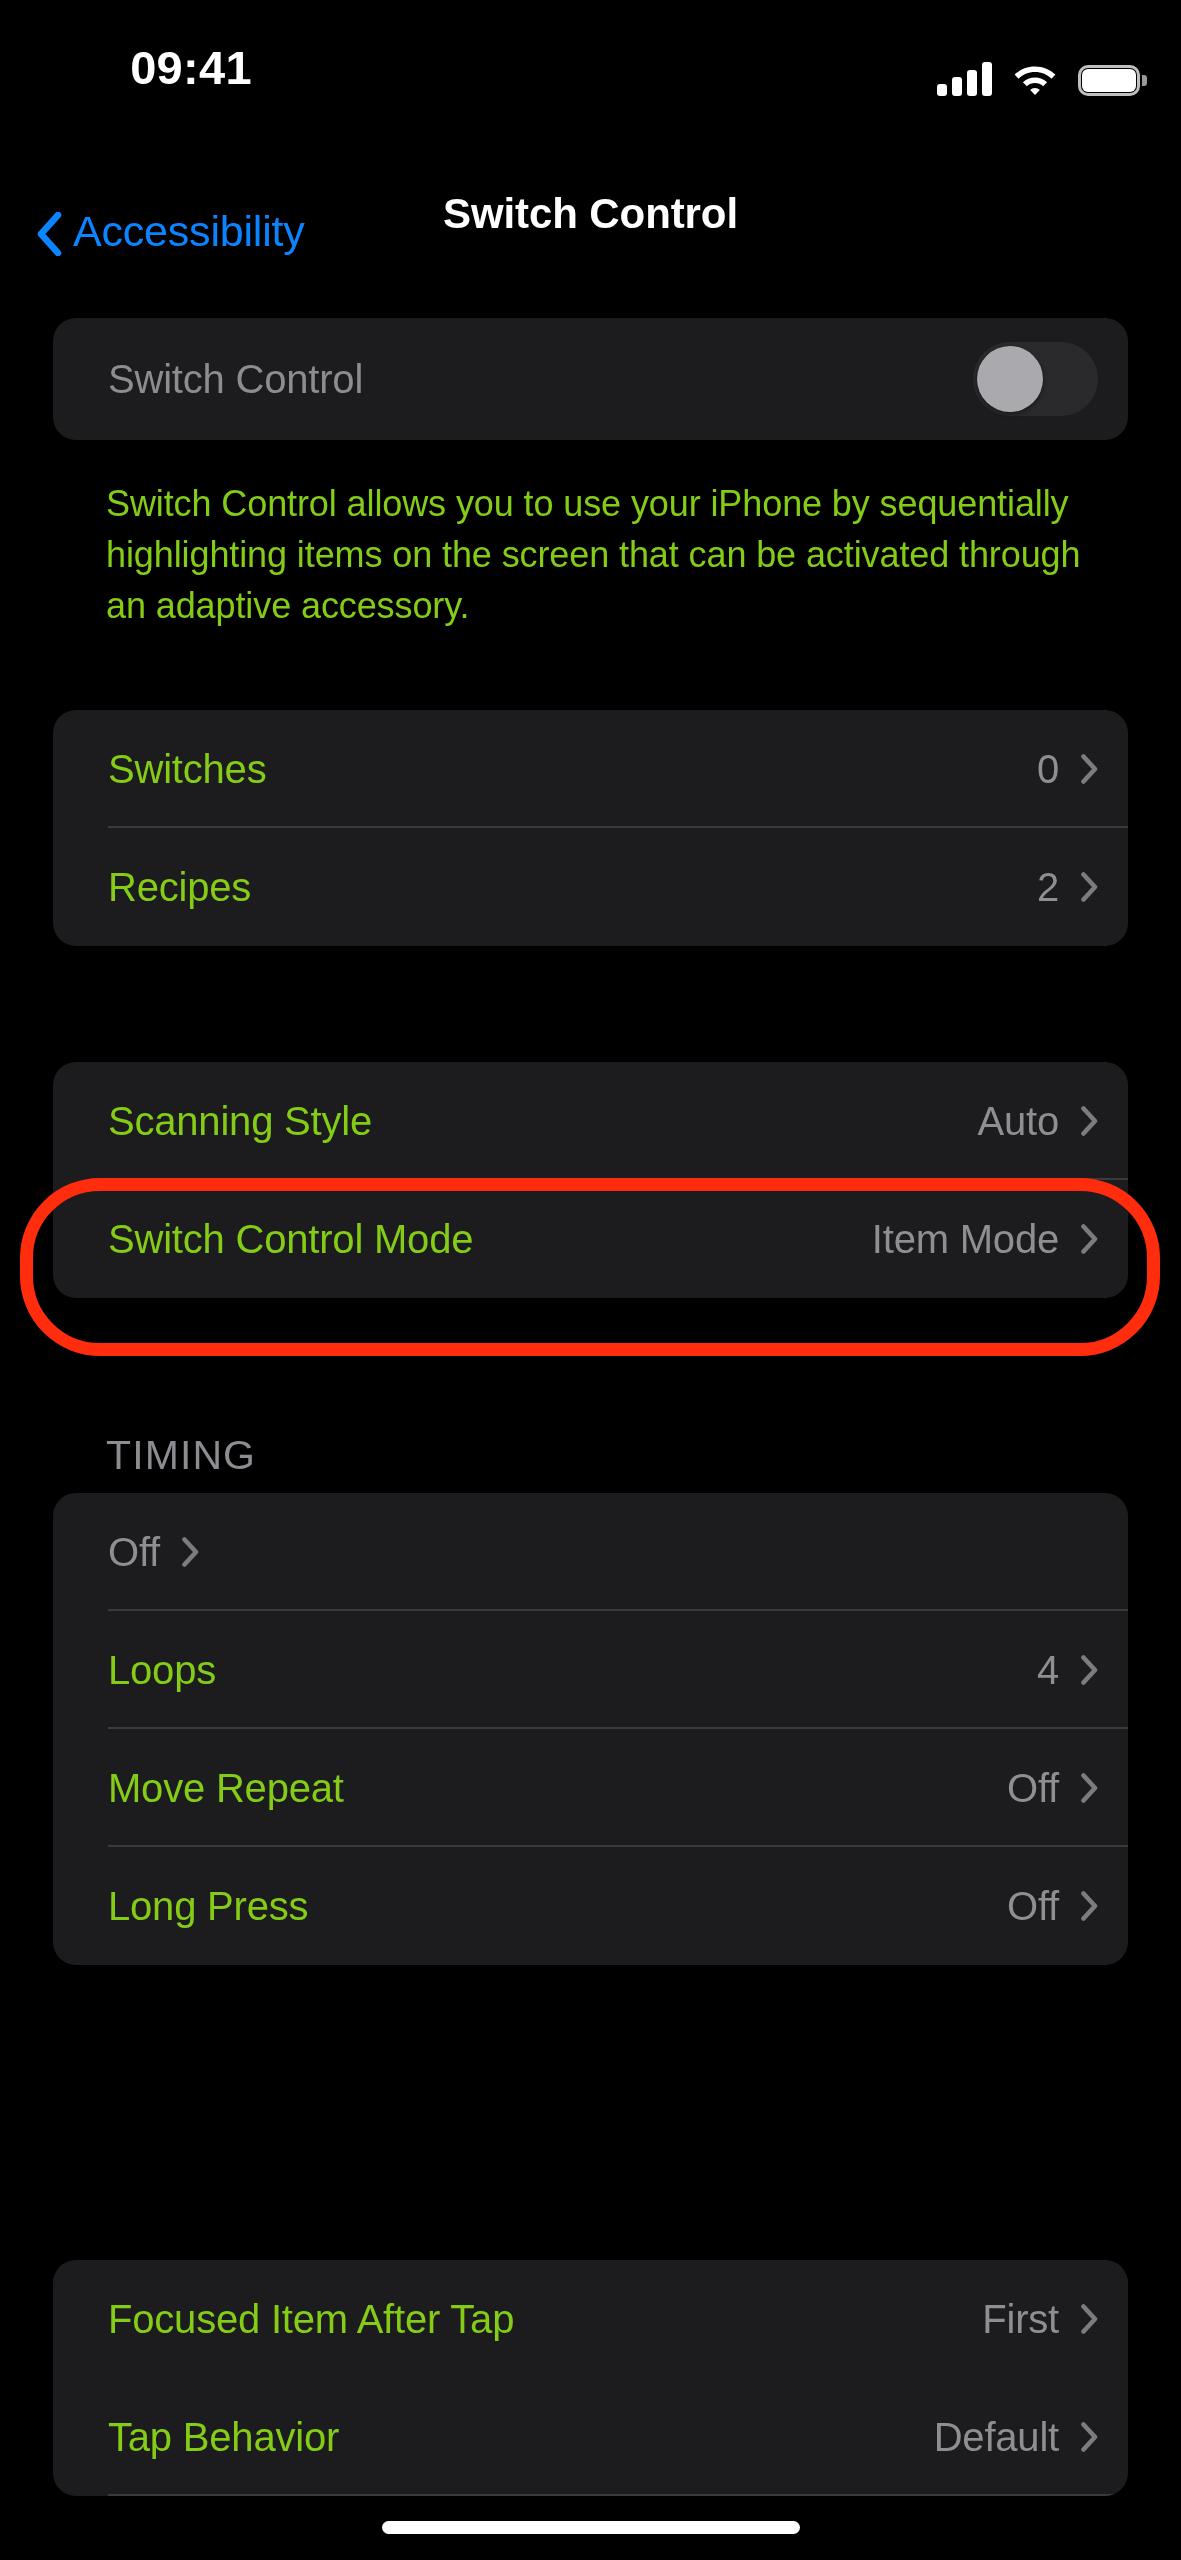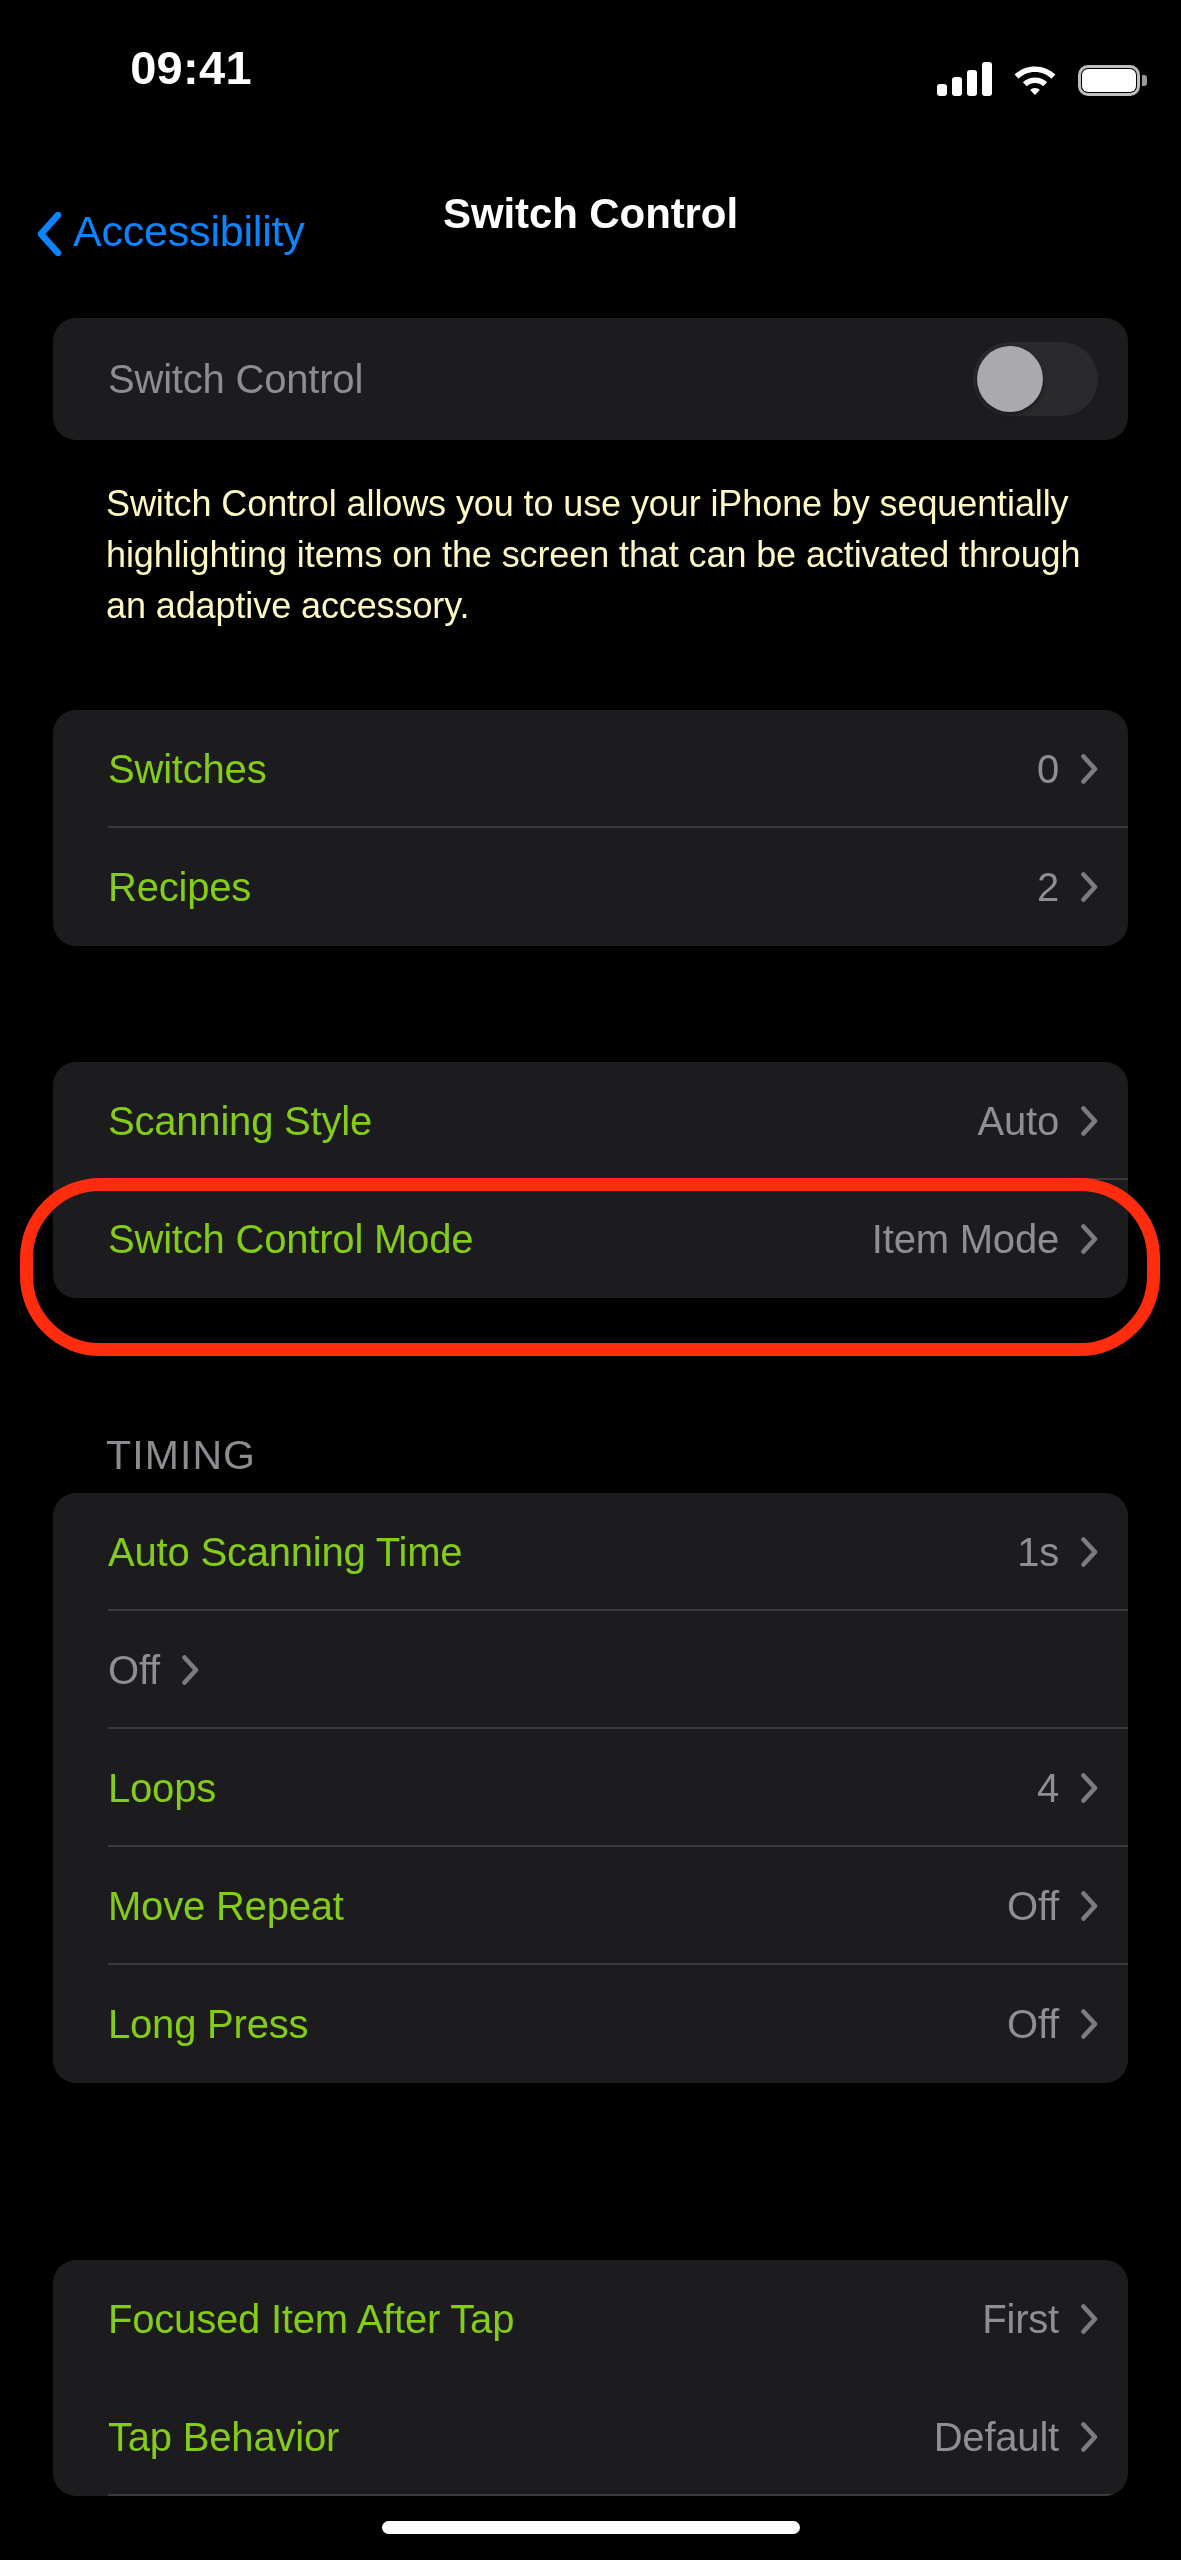--- a/index.html
+++ b/index.html
@@ -100,21 +100,21 @@
   }
   .toggle .knob {
     position:absolute; left:4px; top:4px; width:66px; height:66px;
     background:#A9A9AE; border-radius:50%;
     box-shadow:0 2px 5px rgba(0,0,0,.45);
   }
 
   
   .footnote {
     position:absolute; left:106px; width:1000px;
-    color:#fef9c3; font-size:36px; line-height:1.42; letter-spacing:-0.1px;
+    color:#84cc16; font-size:36px; line-height:1.42; letter-spacing:-0.1px;
   }
 
   
   .group-header {
     position:absolute; left:106px;
     color:#8C8C91; font-size:41px; letter-spacing:1.1px; font-weight:400;
   }
 
   
   .annotation {
@@ -228,30 +228,20 @@
         </span>
       </div>
     </div>
 
     <div class="annotation" style="left:20px; top:1178px; width:1140px; height:178px;"></div>
 
     <div class="group-header" style="top:1432px;">TIMING</div>
 
     <div class="card" style="top:1493px;">
       <div class="row">
-        <span class="label">Auto Scanning Time</span>
-        <span class="value">1s</span>
-        <span>
-          <svg class="chevron" viewBox="0 0 17 30" aria-hidden="true">
-              <path d="M2.5 2.5 L14 15 L2.5 27.5" fill="none" stroke="#7C7C80" stroke-width="4.6" stroke-linecap="round" stroke-linejoin="round"></path>
-            </svg>
-        </span>
-        <span class="sep"></span>
-      </div>
-      <div class="row">
         <span class="value">Off</span>
         <span>
           <svg class="chevron" viewBox="0 0 17 30" aria-hidden="true">
               <path d="M2.5 2.5 L14 15 L2.5 27.5" fill="none" stroke="#7C7C80" stroke-width="4.6" stroke-linecap="round" stroke-linejoin="round"></path>
             </svg>
         </span>
         <span class="sep"></span>
       </div>
       <div class="row">
         <span class="label">Loops</span>

